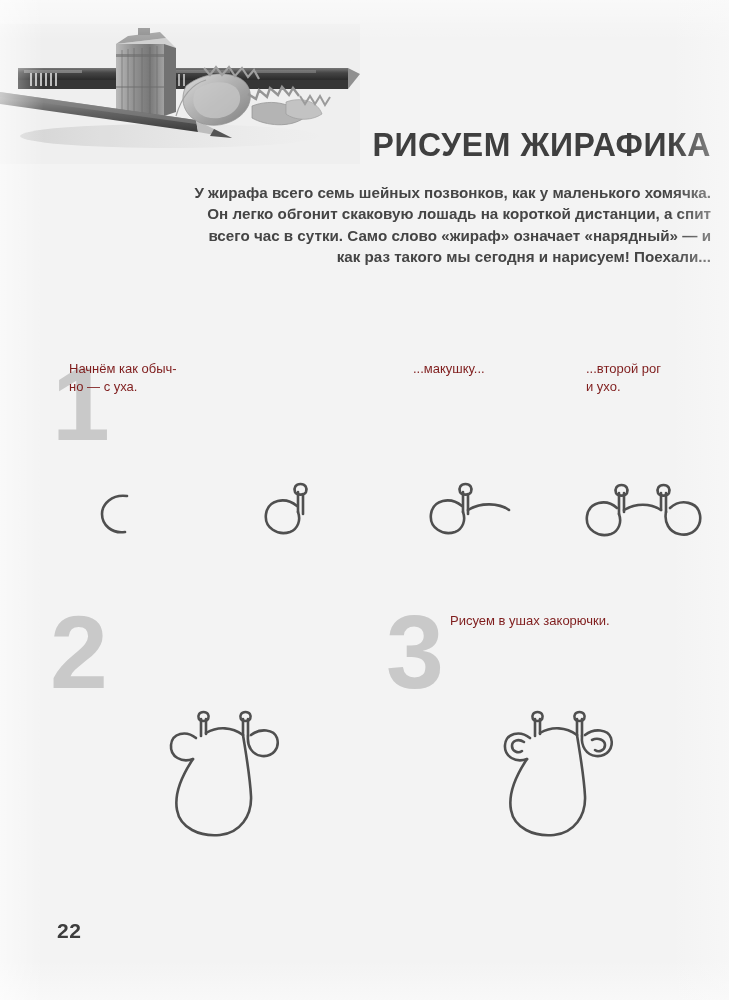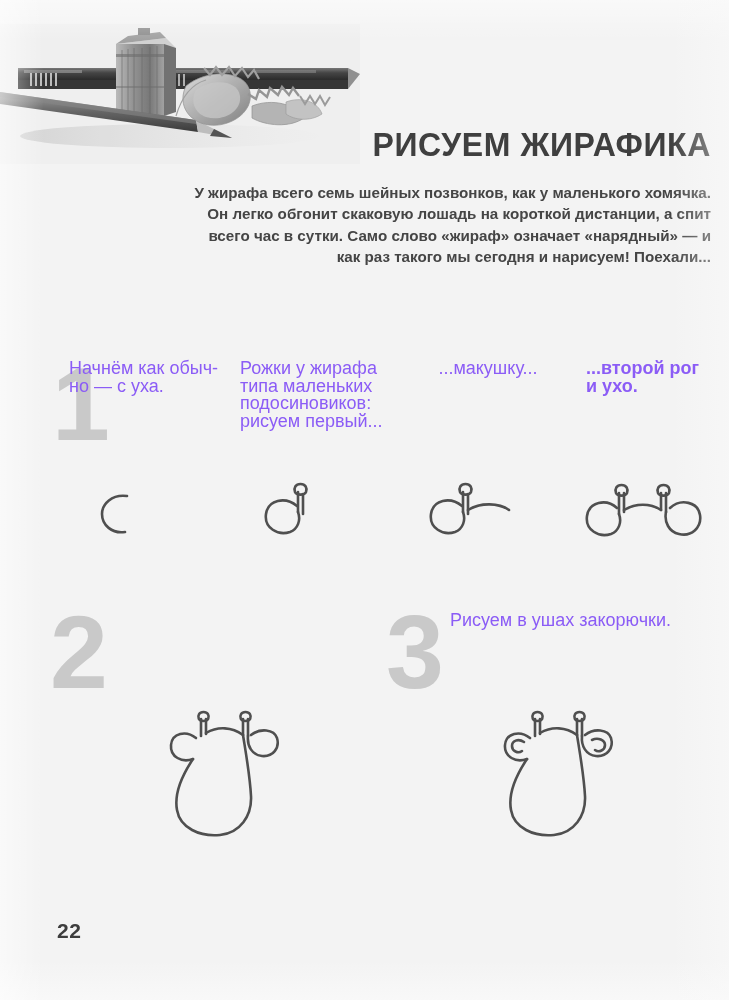--- a/index.html
+++ b/index.html
@@ -77,23 +77,23 @@
     font-size: 104px;
     font-weight: bold;
     color: #c9c9c9;
     line-height: 1;
     user-select: none;
     z-index: 0;
   }
 
   .caption {
     position: absolute;
-    font-size: 18px;
+    font-size: 13px;
     line-height: 17.5px;
-    color: #8b5cf6;
+    color: #7f1d1d;
     z-index: 2;
   }
 
   .figure {
     position: absolute;
     z-index: 2;
   }
 
   
   #page-number {
@@ -220,55 +220,51 @@
 
   <div class="caption" style="left:69px; top:360px; width:158px; white-space:pre-line;">Начнём как обыч-
 но — с уха.</div>
 
   <div class="figure" style="left:96px; top:484px;">
     <svg width="70" height="60" viewBox="0 0 70 60" xmlns="http://www.w3.org/2000/svg">
       <path d="M31 12 C16 10 6 20 6 30 C6 41 16 50 29 48" fill="none" stroke="#4f4f4f" stroke-width="2.6" stroke-linecap="round"></path>
     </svg>
   </div>
 
-  <div class="caption" style="left:240px; top:360px; width:160px; white-space:pre-line;">Рожки у жирафа
-типа маленьких
-подосиновиков:
-рисуем первый...</div>
 
   <div class="figure" style="left:258px; top:476px;">
     <svg width="90" height="72" viewBox="0 0 90 72" xmlns="http://www.w3.org/2000/svg">
       <g fill="none" stroke="#4f4f4f" stroke-width="2.6" stroke-linecap="round" stroke-linejoin="round">
 
         <path d="M39 30 C27 20 10 24 8 38 C6 52 20 60 32 56 C40 53 43 44 40 36"></path>
 
         <path d="M40 36 L40 16"></path>
         <path d="M45 38 L45 18"></path>
 
         <path d="M42.5 8 C47.5 8 49.5 12 48 16 C46.5 19.5 38.5 19.5 37 16 C35.5 12 37.5 8 42.5 8 Z"></path>
       </g>
     </svg>
   </div>
 
-  <div class="caption" style="left:413px; top:360px; width:150px; white-space:pre-line;text-align:center;">...макушку...</div>
+  <div class="caption" style="left:413px; top:360px; width:150px; white-space:pre-line;">...макушку...</div>
 
   <div class="figure" style="left:423px; top:476px;">
     <svg width="110" height="72" viewBox="0 0 110 72" xmlns="http://www.w3.org/2000/svg">
       <g fill="none" stroke="#4f4f4f" stroke-width="2.6" stroke-linecap="round" stroke-linejoin="round">
         <path d="M39 30 C27 20 10 24 8 38 C6 52 20 60 32 56 C40 53 43 44 40 36"></path>
         <path d="M40 36 L40 16"></path>
         <path d="M45 38 L45 18"></path>
         <path d="M42.5 8 C47.5 8 49.5 12 48 16 C46.5 19.5 38.5 19.5 37 16 C35.5 12 37.5 8 42.5 8 Z"></path>
 
         <path d="M45 34 C58 26 76 27 86 34"></path>
       </g>
     </svg>
   </div>
 
-  <div class="caption" style="left:586px; top:360px; width:130px; white-space:pre-line;font-weight:bold;">...второй рог
+  <div class="caption" style="left:586px; top:360px; width:130px; white-space:pre-line;">...второй рог
 и ухо.</div>
 
   <div class="figure" style="left:580px; top:476px;">
     <svg width="130" height="72" viewBox="0 0 130 72" xmlns="http://www.w3.org/2000/svg">
       <g fill="none" stroke="#4f4f4f" stroke-width="2.6" stroke-linecap="round" stroke-linejoin="round">
 
         <path d="M37 32 C26 22 9 26 7 40 C5 54 19 62 31 58 C39 55 42 46 39 38"></path>
 
         <path d="M39 38 L39 17"></path>
         <path d="M44 36 L44 17"></path>

